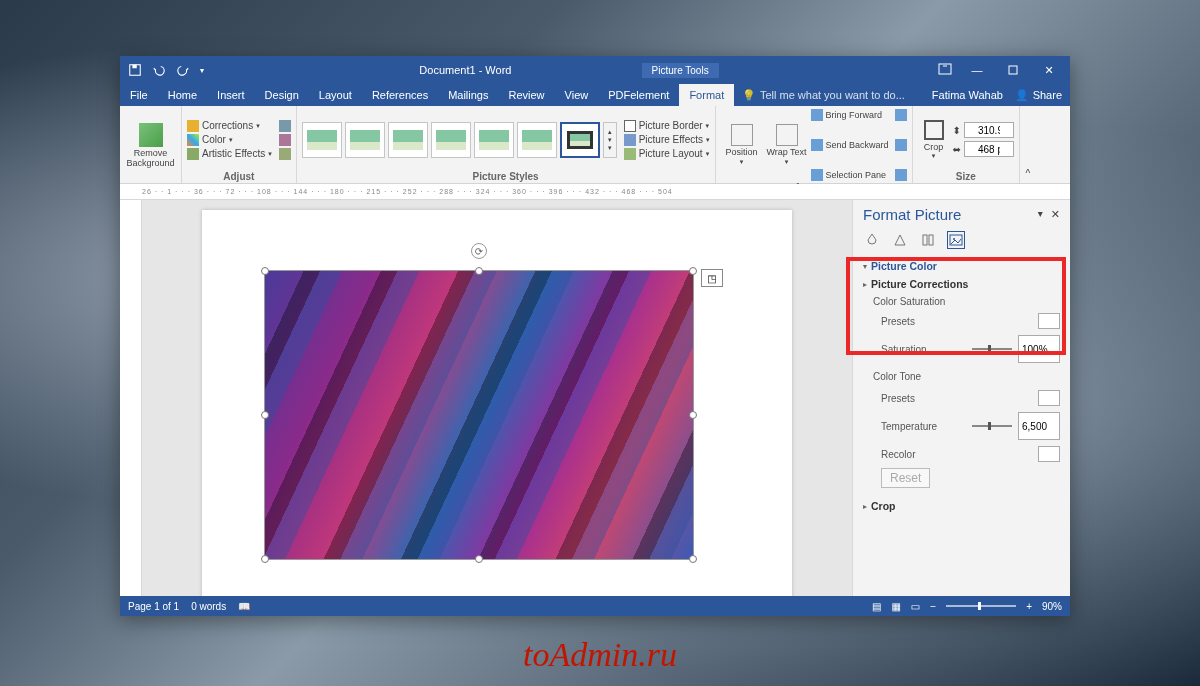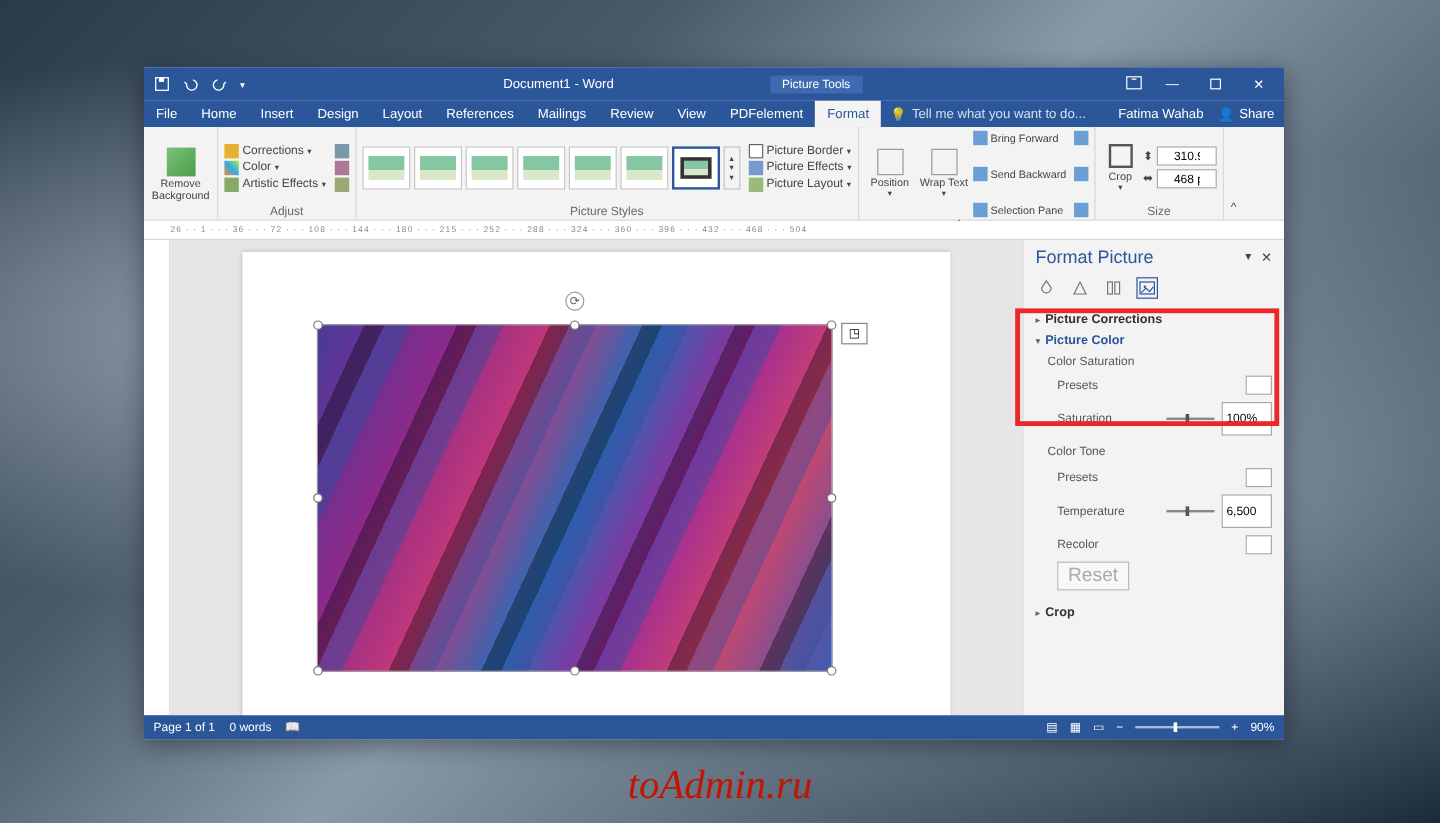--- a/index.html
+++ b/index.html
@@ -15,21 +15,21 @@
 .win-btn { width: 22px; height: 16px; display: flex; align-items: center; justify-content: center; cursor: pointer; }
 .tabbar { height: 22px; background: #2b579a; display: flex; align-items: stretch; font-size: 11px; color: #fff; }
 .tab { padding: 0 10px; display: flex; align-items: center; cursor: pointer; }
 .tab.active { background: #f3f3f3; color: #2b579a; }
 .tellme { flex: 1; display: flex; align-items: center; padding-left: 8px; opacity: 0.8; gap: 4px; }
 .userarea { display: flex; align-items: center; padding: 0 8px; gap: 12px; }
 .share-btn { display: flex; align-items: center; gap: 4px; }
 .ribbon { height: 78px; background: #f3f3f3; border-bottom: 1px solid #d4d4d4; display: flex; font-size: 10px; color: #444; }
 .rgroup { border-right: 1px solid #d8d8d8; display: flex; flex-direction: column; padding: 3px 5px 1px; }
 .rgroup-body { flex: 1; display: flex; align-items: center; gap: 3px; }
-.rgroup-label { text-align: center; color: #666; font-size: 10px; padding-top: 1px; }
+.rgroup-label { text-align: center; color: #666; font-size: 10px; padding-top: 1px; font-weight: bold; }
 .remove-bg { display: flex; flex-direction: column; align-items: center; justify-content: center; width: 56px; cursor: pointer; line-height: 1.1; }
 .remove-bg-icon { width: 24px; height: 24px; background: linear-gradient(135deg, #7ac17a, #4a9e4a); margin-bottom: 2px; }
 .adjust-col { display: flex; flex-direction: column; gap: 2px; }
 .adjust-item { display: flex; align-items: center; gap: 3px; cursor: pointer; white-space: nowrap; }
 .adjust-icon { width: 12px; height: 12px; background: #6a9fd6; display: inline-block; }
 .style-thumb { width: 40px; height: 36px; border: 1px solid #c5c5c5; background: #fff; display: flex; align-items: center; justify-content: center; cursor: pointer; }
 .style-thumb.selected { border: 2px solid #2b579a; }
 .style-thumb-inner { width: 30px; height: 20px; background: linear-gradient(to bottom, #86c7a3 60%, #d8e8c8 60%); }
 .style-more { width: 14px; display: flex; flex-direction: column; align-items: center; justify-content: center; border: 1px solid #c5c5c5; height: 36px; cursor: pointer; }
 .style-opts { display: flex; flex-direction: column; gap: 2px; margin-left: 4px; }
@@ -66,21 +66,21 @@
 .pane-section-h { display: flex; align-items: center; gap: 4px; cursor: pointer; font-size: 10.5px; color: #333; padding: 3px 0; }
 .pane-section-h.expanded::before { content: "▾"; font-size: 8px; color: #666; }
 .pane-section-h.collapsed::before { content: "▸"; font-size: 8px; color: #666; }
 .pane-sub { padding-left: 10px; font-size: 10px; color: #555; }
 .pane-row { display: flex; align-items: center; justify-content: space-between; padding: 3px 0; }
 .pane-row label { }
 .preset-btn { width: 22px; height: 16px; border: 1px solid #aaa; background: #fff; cursor: pointer; }
 .slider { width: 40px; height: 2px; background: #888; position: relative; display: inline-block; }
 .slider::after { content: ""; position: absolute; left: 40%; top: -3px; width: 3px; height: 8px; background: #555; }
 .num-input { width: 42px; height: 28px; border: 1px solid #aaa; background: #fff; font-size: 10px; padding: 0 3px; }
-.reset-btn { border: 1px solid #bbb; background: #f8f8f8; color: #aaa; font-size: 16px; padding: 2px 8px; cursor: pointer; }
+.reset-btn { border: 1px solid #bbb; background: #f8f8f8; color: #aaa; font-size: 12px; padding: 2px 8px; cursor: pointer; }
 .highlight-box { position: absolute; border: 4px solid #ec2727; pointer-events: none; }
 .statusbar { height: 20px; background: #2b579a; color: #fff; font-size: 10px; display: flex; align-items: center; padding: 0 8px; gap: 12px; }
 .statusbar-right { margin-left: auto; display: flex; align-items: center; gap: 10px; }
 .zoom-slider { width: 70px; height: 2px; background: rgba(255,255,255,0.6); position: relative; }
 .zoom-slider::after { content: ""; position: absolute; left: 45%; top: -3px; width: 3px; height: 8px; background: #fff; }
 .watermark { position: absolute; left: 50%; bottom: 12px; transform: translateX(-50%); font-family: cursive, "Brush Script MT"; font-size: 34px; color: #c21500; font-style: italic; pointer-events: none; }
 </style>
 </head>
 <body>
 <div class="cloud-overlay"></div>
@@ -342,26 +342,26 @@
           </div>
         <div class="pane-tab active">
             <svg width="14" height="14" viewBox="0 0 14 14">
               <rect x="1" y="2" width="12" height="10" fill="none" stroke="#2b579a"></rect>
               <circle cx="5" cy="6" r="1" fill="#2b579a"></circle>
               <path d="M2 11 L6 7 L9 10 L12 6" fill="none" stroke="#2b579a"></path>
             </svg>
           </div>
       </div>
       <div class="pane-body">
+        <div class="pane-section-h expanded" style="color:#2b579a">
+            <b>Picture Color</b>
+          </div>
+
         <div class="pane-section-h collapsed">
             <b>Picture Corrections</b>
-          </div>
-
-        <div class="pane-section-h expanded" style="color:#2b579a">
-            <b>Picture Color</b>
           </div>
         <div class="pane-sub">
           <div style="padding:3px 0">Color Saturation</div>
           <div class="pane-row">
             <label style="padding-left:8px">Presets</label>
             <button class="preset-btn"></button>
           </div>
           <div class="pane-row">
             <label style="padding-left:8px">Saturation</label>
             <span style="display:flex;align-items:center;gap:6px">

